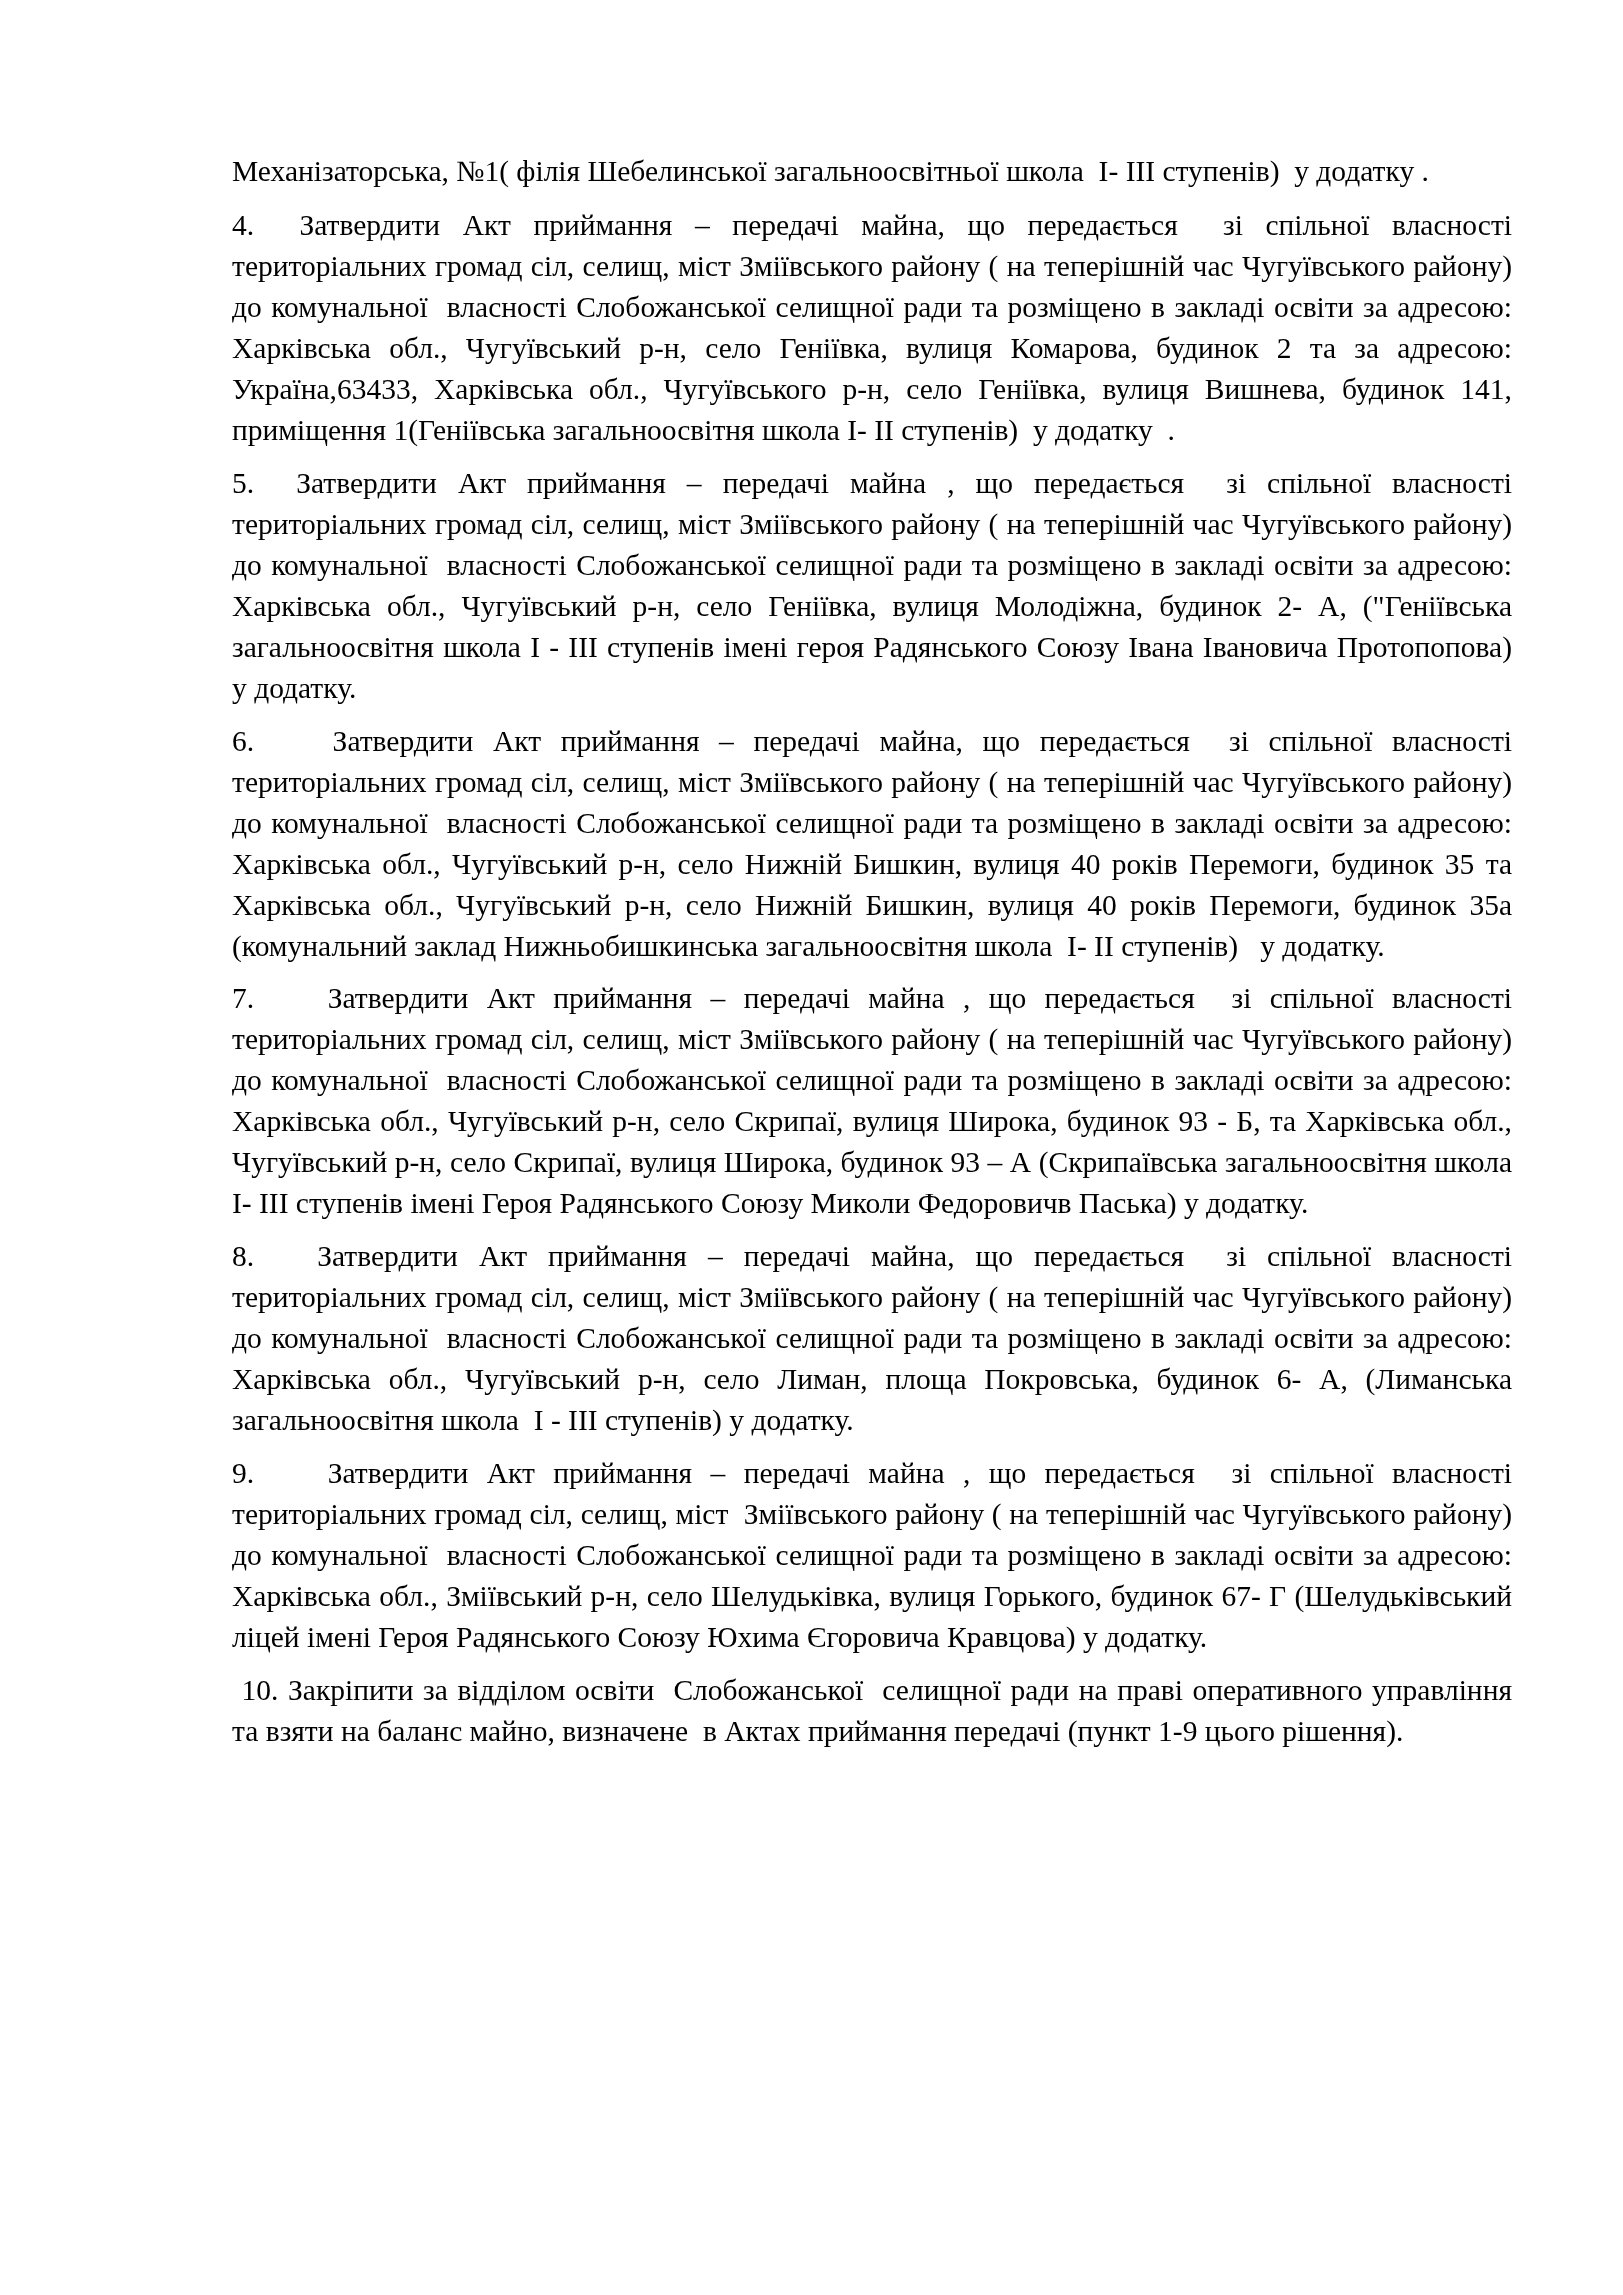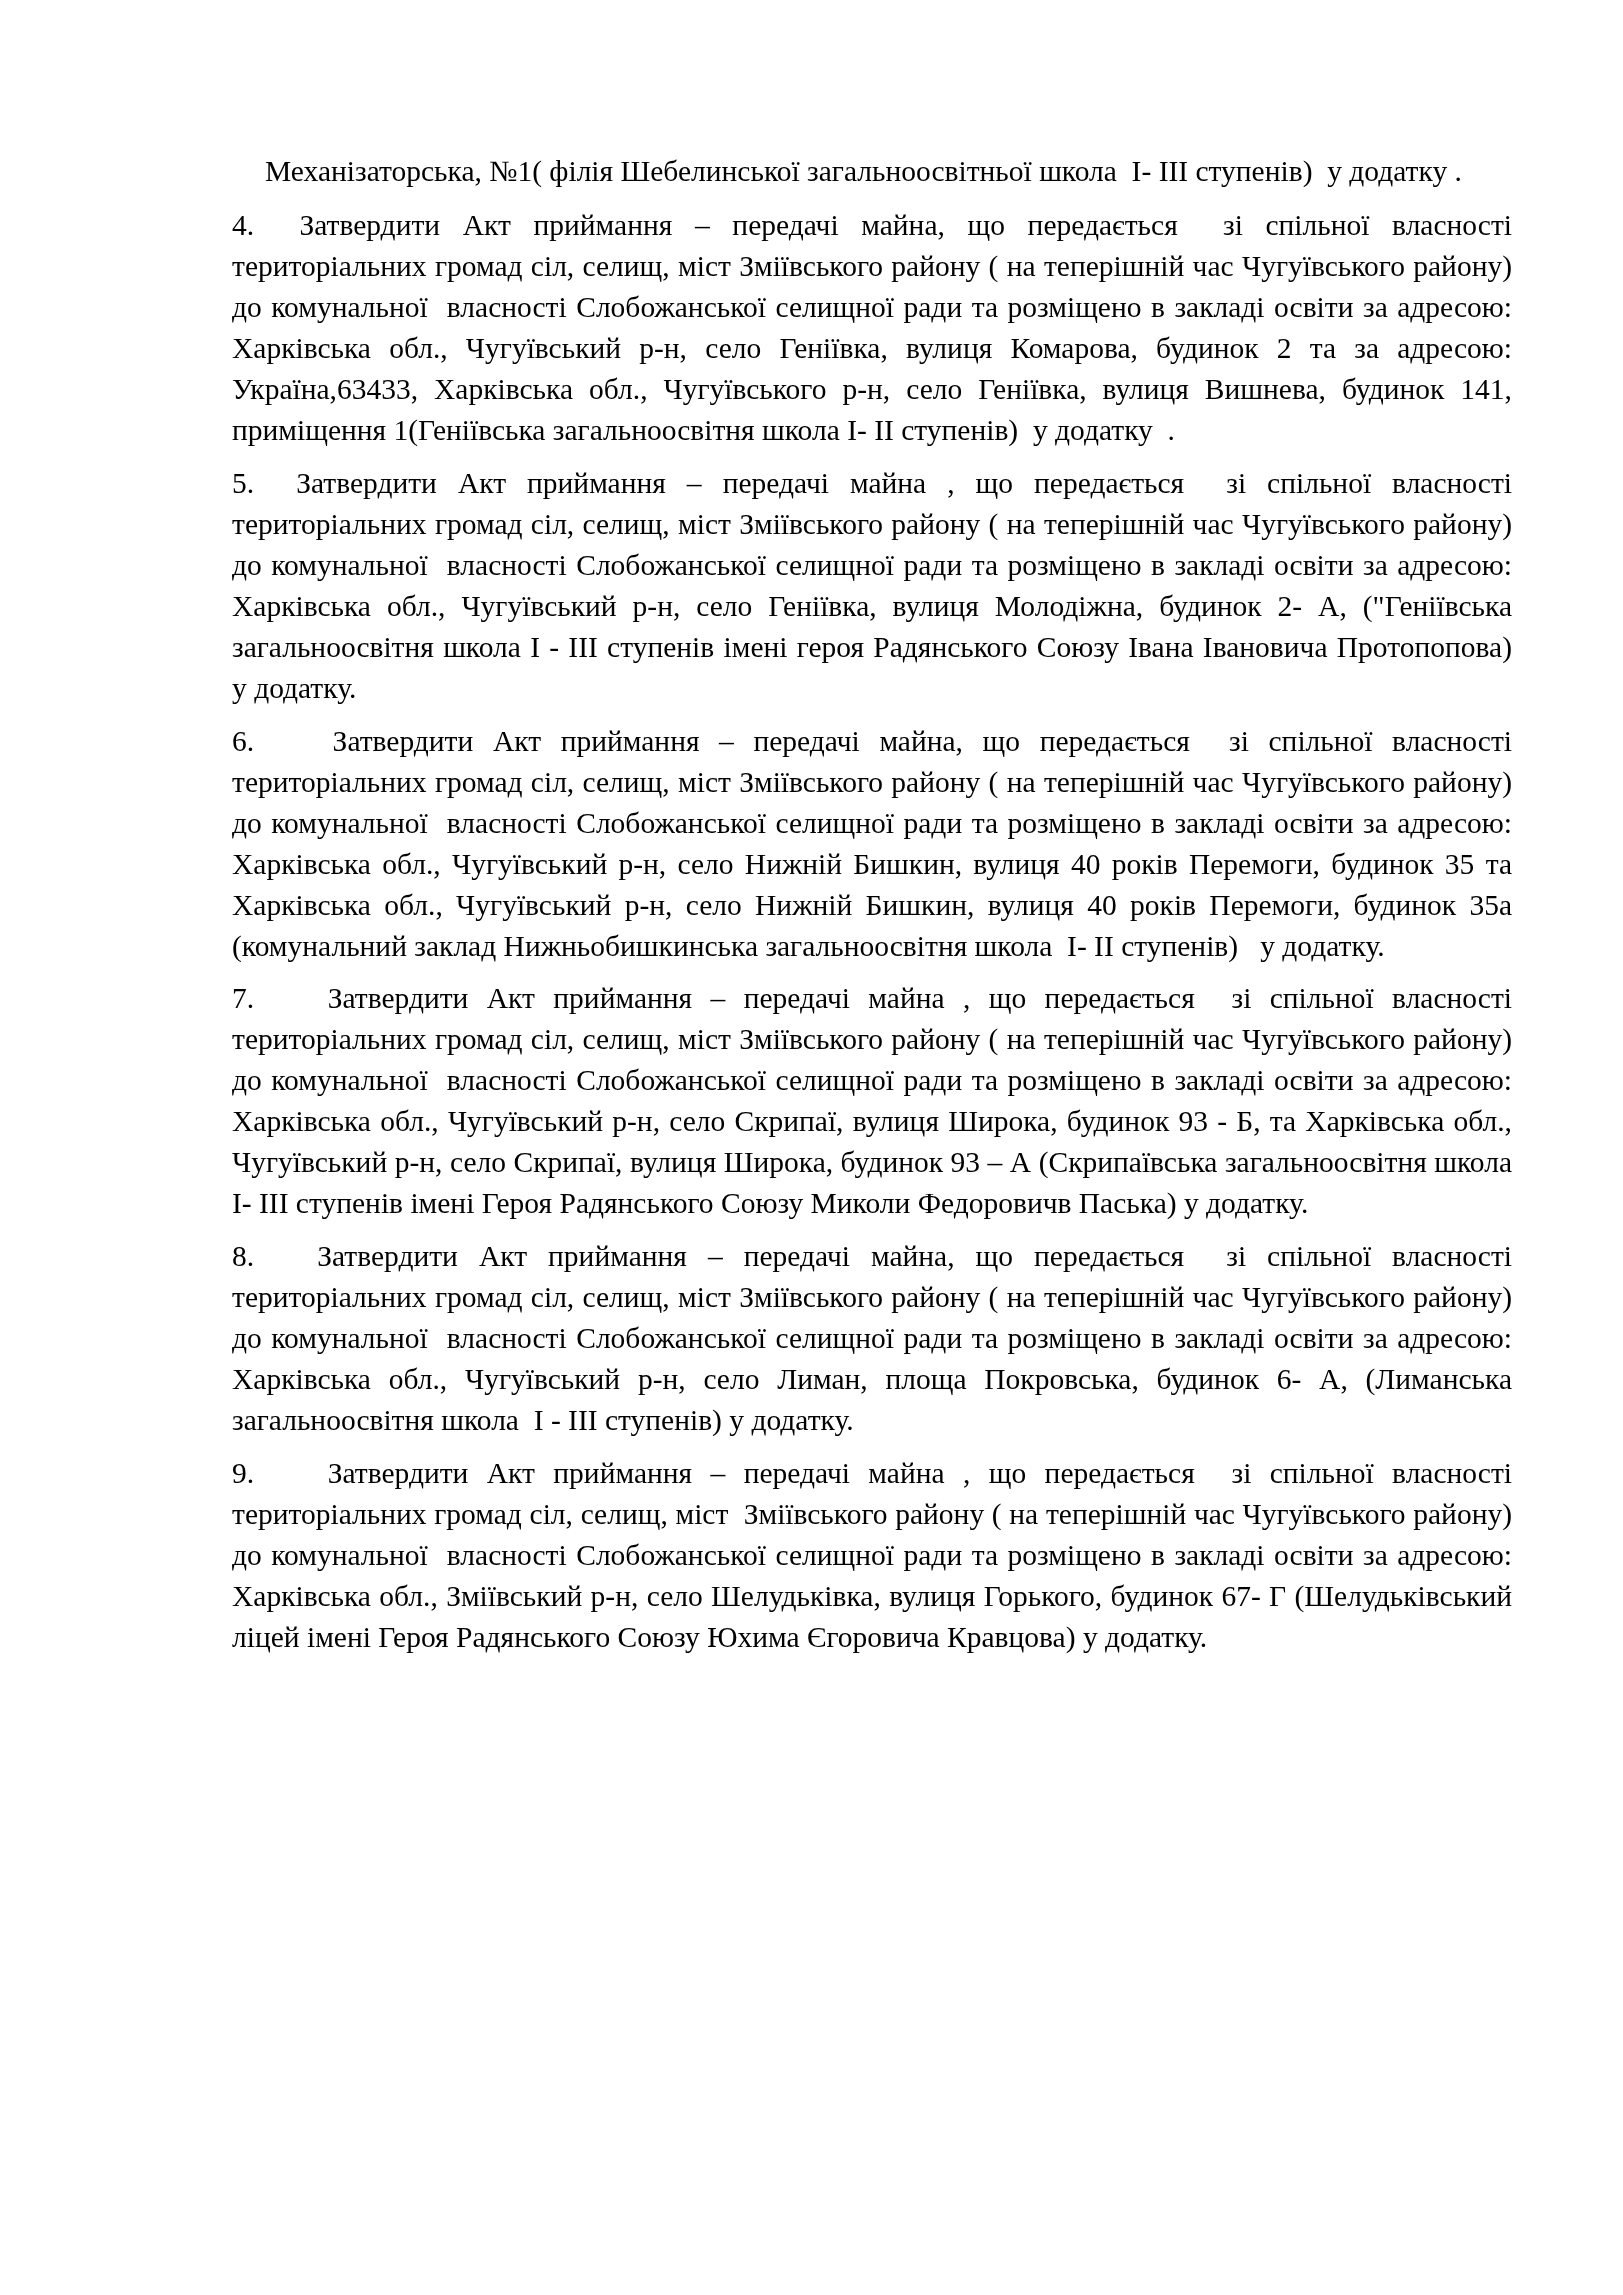--- a/index.html
+++ b/index.html
@@ -9,35 +9,36 @@
     left: 232px;
     top: 151px;
     width: 1280px;
     font-family: "Liberation Serif", "DejaVu Serif", serif;
     font-size: 29.5px;
     line-height: 41px;
     color: #000000;
     text-align: justify;
   }
   .para { margin: 0 0 11.8px 0; white-space: pre-wrap; }
-  .para.first { margin-bottom: 13px; margin-left: 33px; }
+  .para.first { margin-bottom: 13px; }
   .num { display: inline; }
 </style>
 </head>
 <body>
 
 <div class="page">
   <p class="para first">Механізаторська, №1( філія Шебелинської загальноосвітньої школа  І- ІІІ ступенів)  у додатку .</p>
 
   <p class="para"><span class="num">4.</span>&nbsp;&nbsp;<span>Затвердити Акт приймання – передачі майна, що передається  зі спільної власності територіальних громад сіл, селищ, міст Зміївського району ( на теперішній час Чугуївського району)  до комунальної  власності Слобожанської селищної ради та розміщено в закладі освіти за адресою:  Харківська обл., Чугуївський р-н, село Геніївка, вулиця Комарова, будинок 2 та за адресою: Україна,63433, Харківська обл., Чугуївського р-н, село Геніївка, вулиця Вишнева, будинок 141, приміщення 1(Геніївська загальноосвітня школа І- ІІ ступенів)  у додатку  .</span></p>
 
   <p class="para"><span class="num">5.</span>&nbsp;&nbsp;<span>Затвердити Акт приймання – передачі майна , що передається  зі спільної власності територіальних громад сіл, селищ, міст Зміївського району ( на теперішній час Чугуївського району) до комунальної  власності Слобожанської селищної ради та розміщено в закладі освіти за адресою: Харківська обл., Чугуївський р-н, село Геніївка, вулиця Молодіжна, будинок 2- А, ("Геніївська загальноосвітня школа І - ІІІ ступенів імені героя Радянського Союзу Івана Івановича Протопопова)  у додатку.</span></p>
 
   <p class="para"><span class="num">6.</span>&nbsp;&nbsp;&nbsp;&nbsp;<span>Затвердити Акт приймання – передачі майна, що передається  зі спільної власності територіальних громад сіл, селищ, міст Зміївського району ( на теперішній час Чугуївського району) до комунальної  власності Слобожанської селищної ради та розміщено в закладі освіти за адресою: Харківська обл., Чугуївський р-н, село Нижній Бишкин, вулиця 40 років Перемоги, будинок 35 та Харківська обл., Чугуївський р-н, село Нижній Бишкин, вулиця 40 років Перемоги, будинок 35а (комунальний заклад Нижньобишкинська загальноосвітня школа  І- ІІ ступенів)   у додатку.</span></p>
 
   <p class="para"><span class="num">7.</span>&nbsp;&nbsp;&nbsp;&nbsp;<span>Затвердити Акт приймання – передачі майна , що передається  зі спільної власності територіальних громад сіл, селищ, міст Зміївського району ( на теперішній час Чугуївського району)  до комунальної  власності Слобожанської селищної ради та розміщено в закладі освіти за адресою: Харківська обл., Чугуївський р-н, село Скрипаї, вулиця Широка, будинок 93 - Б, та Харківська обл., Чугуївський р-н, село Скрипаї, вулиця Широка, будинок 93 – А (Скрипаївська загальноосвітня школа  І- ІІІ ступенів імені Героя Радянського Союзу Миколи Федоровичв Паська) у додатку.</span></p>
 
   <p class="para"><span class="num">8.</span>&nbsp;&nbsp;&nbsp;<span>Затвердити Акт приймання – передачі майна, що передається  зі спільної власності територіальних громад сіл, селищ, міст Зміївського району ( на теперішній час Чугуївського району)   до комунальної  власності Слобожанської селищної ради та розміщено в закладі освіти за адресою:  Харківська обл., Чугуївський р-н, село Лиман, площа Покровська, будинок 6- А, (Лиманська загальноосвітня школа  І - ІІІ ступенів) у додатку.</span></p>
 
   <p class="para"><span class="num">9.</span>&nbsp;&nbsp;&nbsp;&nbsp;<span>Затвердити Акт приймання – передачі майна , що передається  зі спільної власності територіальних громад сіл, селищ, міст  Зміївського району ( на теперішній час Чугуївського району) до комунальної  власності Слобожанської селищної ради та розміщено в закладі освіти за адресою: Харківська обл., Зміївський р-н, село Шелудьківка, вулиця Горького, будинок 67- Г (Шелудьківський ліцей імені Героя Радянського Союзу Юхима Єгоровича Кравцова) у додатку.</span></p>
 
+  <p class="para">&nbsp;<span class="num">10.</span>&nbsp;<span>Закріпити за відділом освіти  Слобожанської  селищної ради на праві оперативного управління та взяти на баланс майно, визначене  в Актах приймання передачі (пункт 1-9 цього рішення).</span></p>
 </div>
 
 
 </body></html>

